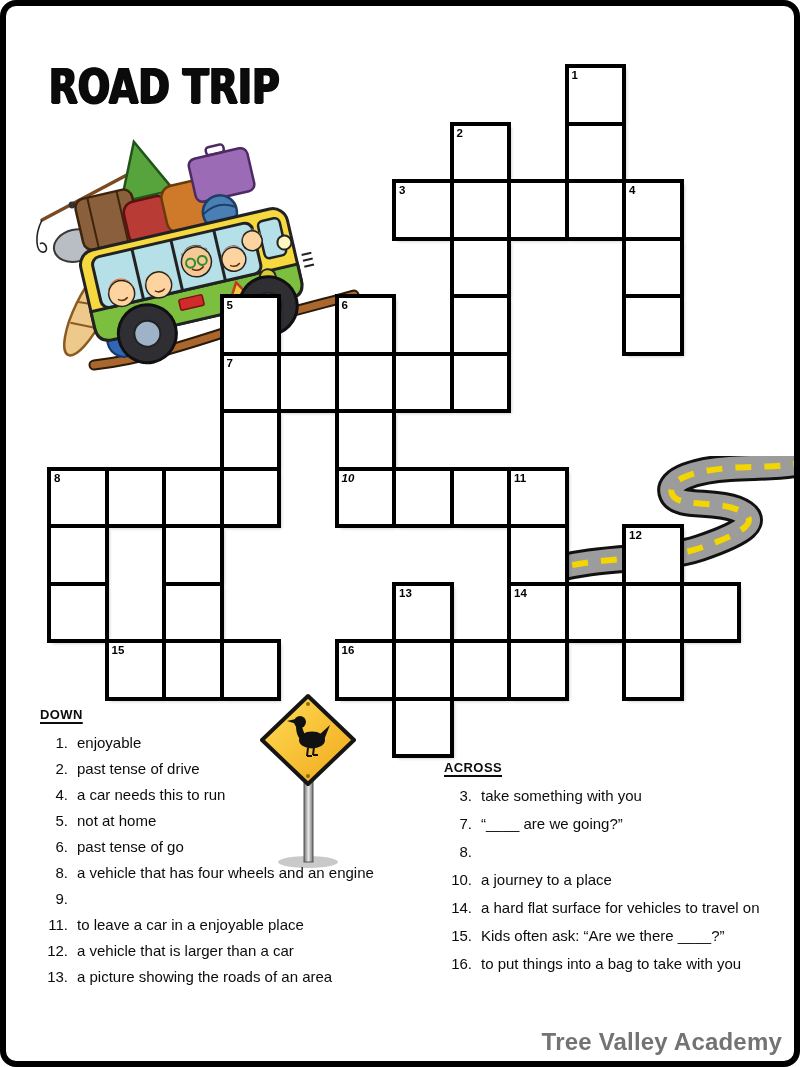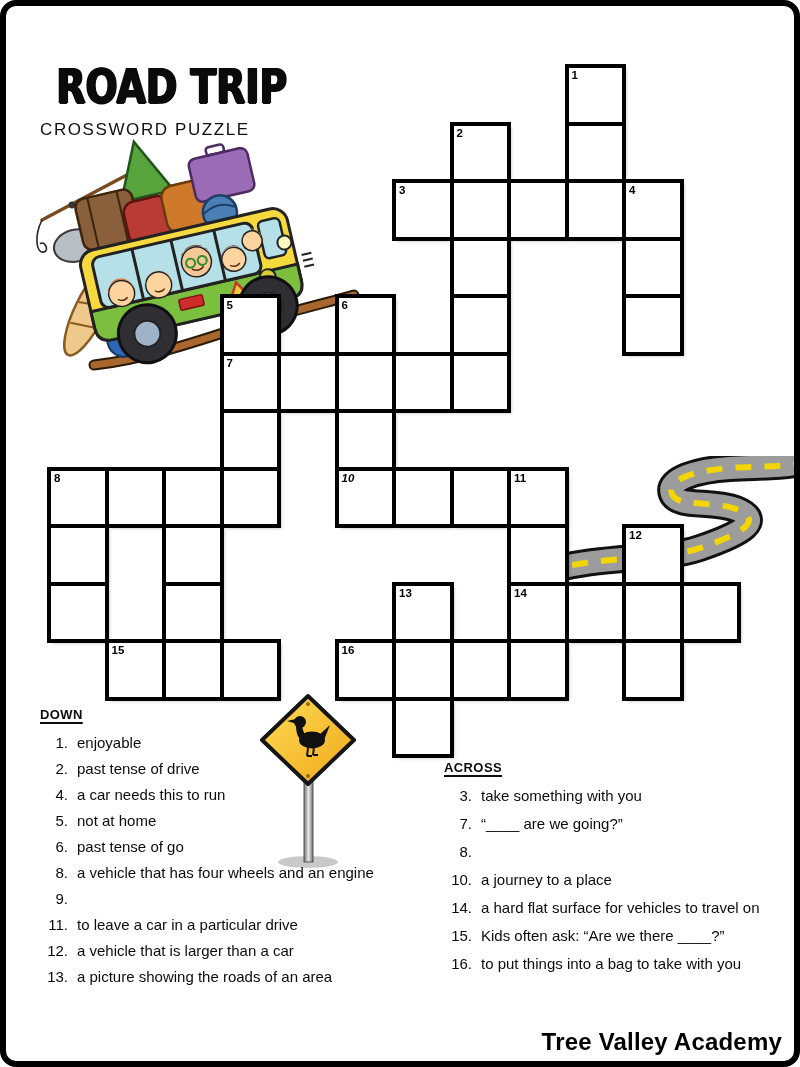--- a/index.html
+++ b/index.html
@@ -5,21 +5,21 @@
   html,body { margin:0; padding:0; background:#ffffff; }
   .page {
     position:relative; width:800px; height:1067px; background:#fff;
     font-family:"Liberation Sans", sans-serif; overflow:hidden;
   }
   .frame {
     position:absolute; inset:0; border:6px solid #000; border-radius:16px;
     pointer-events:none; z-index:9;
   }
   
-  .title-block { position:absolute; left:40px; top:58px; width:272px; text-align:left; z-index:2; }
+  .title-block { position:absolute; left:24px; top:58px; width:272px; text-align:right; z-index:2; }
   .title-block h1 {
     margin:0; font-family:"DejaVu Sans", sans-serif; font-weight:bold; font-size:43px;
     color:#0b0b0b; letter-spacing:0px; transform:scale(.88,1.12); transform-origin:center top;
     text-shadow:1.2px 0 #0b0b0b, -1.2px 0 #0b0b0b, 0 .8px #0b0b0b;
     white-space:nowrap;
   }
   .subtitle {
     margin-top:12px; font-size:17px; letter-spacing:1.6px; color:#111; white-space:nowrap;
   }
   
@@ -56,21 +56,20 @@
     font-size:24px; font-weight:bold; letter-spacing:.2px;
   }
 </style>
 </head>
 <body>
 
 <div class="page">
 
   <div class="title-block">
     <h1>ROAD TRIP</h1>
-    <div class="subtitle">CROSSWORD PUZZLE</div>
   </div>
 
   <svg class="van-svg" width="335" height="245" viewBox="0 0 335 245">
 
     <path d="M 66 237 C 130 230 200 202 255 186 C 292 176 312 171 326 167" fill="none" stroke="#2a1a08" stroke-width="11" stroke-linecap="round"></path>
     <path d="M 66 237 C 130 230 200 202 255 186 C 292 176 312 171 326 167" fill="none" stroke="#a9672e" stroke-width="7" stroke-linecap="round"></path>
 
     <g>
       <line x1="14" y1="92" x2="112" y2="40" stroke="#7a4a22" stroke-width="3.5" stroke-linecap="round"></line>
       <path d="M14 92 C 6 108 8 126 16 124 C 22 122 16 112 12 116" fill="none" stroke="#222" stroke-width="1.6"></path>
@@ -293,21 +292,21 @@
         </li>
         <li>
           <span class="cnum">8.</span>
           <span class="ctxt">a vehicle that has four wheels and an engine</span>
         </li>
         <li>
           <span class="cnum">9.</span>
         </li>
         <li>
           <span class="cnum">11.</span>
-          <span class="ctxt">to leave a car in a particular drive</span>
+          <span class="ctxt">to leave a car in a enjoyable place</span>
         </li>
         <li>
           <span class="cnum">12.</span>
           <span class="ctxt">a vehicle that is larger than a car</span>
         </li>
         <li>
           <span class="cnum">13.</span>
           <span class="ctxt">a picture showing the roads of an area</span>
         </li>
       </ol>
@@ -339,16 +338,16 @@
           <span class="cnum">15.</span>
           <span class="ctxt">Kids often ask: “Are we there ____?”</span>
         </li>
         <li>
           <span class="cnum">16.</span>
           <span class="ctxt">to put things into a bag to take with you</span>
         </li>
       </ol>
   </section>
 
-  <div class="brand" style="color: #000000;">Tree Valley Academy</div>
+  <div class="brand" style="color: #737373;">Tree Valley Academy</div>
 
   <div class="frame"></div>
 </div>
 
 </body></html>

